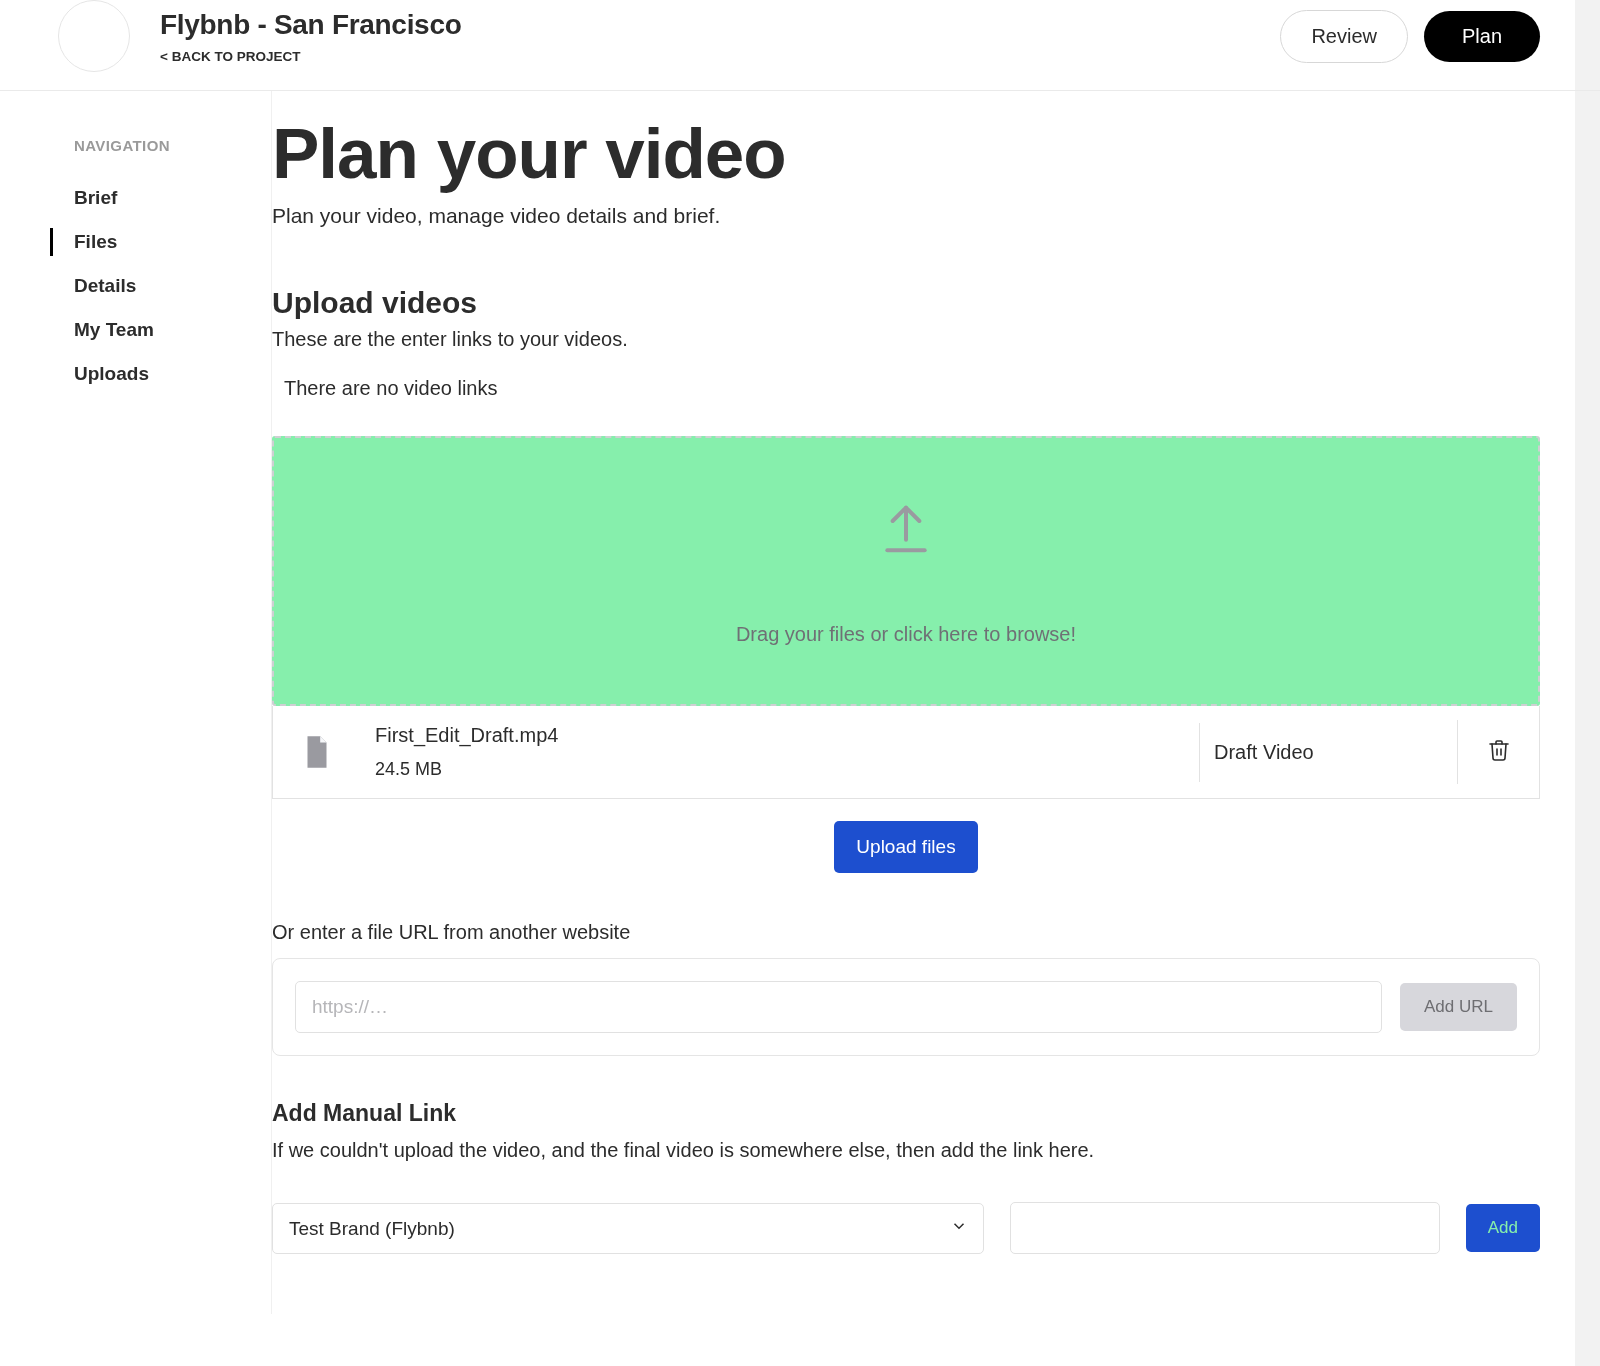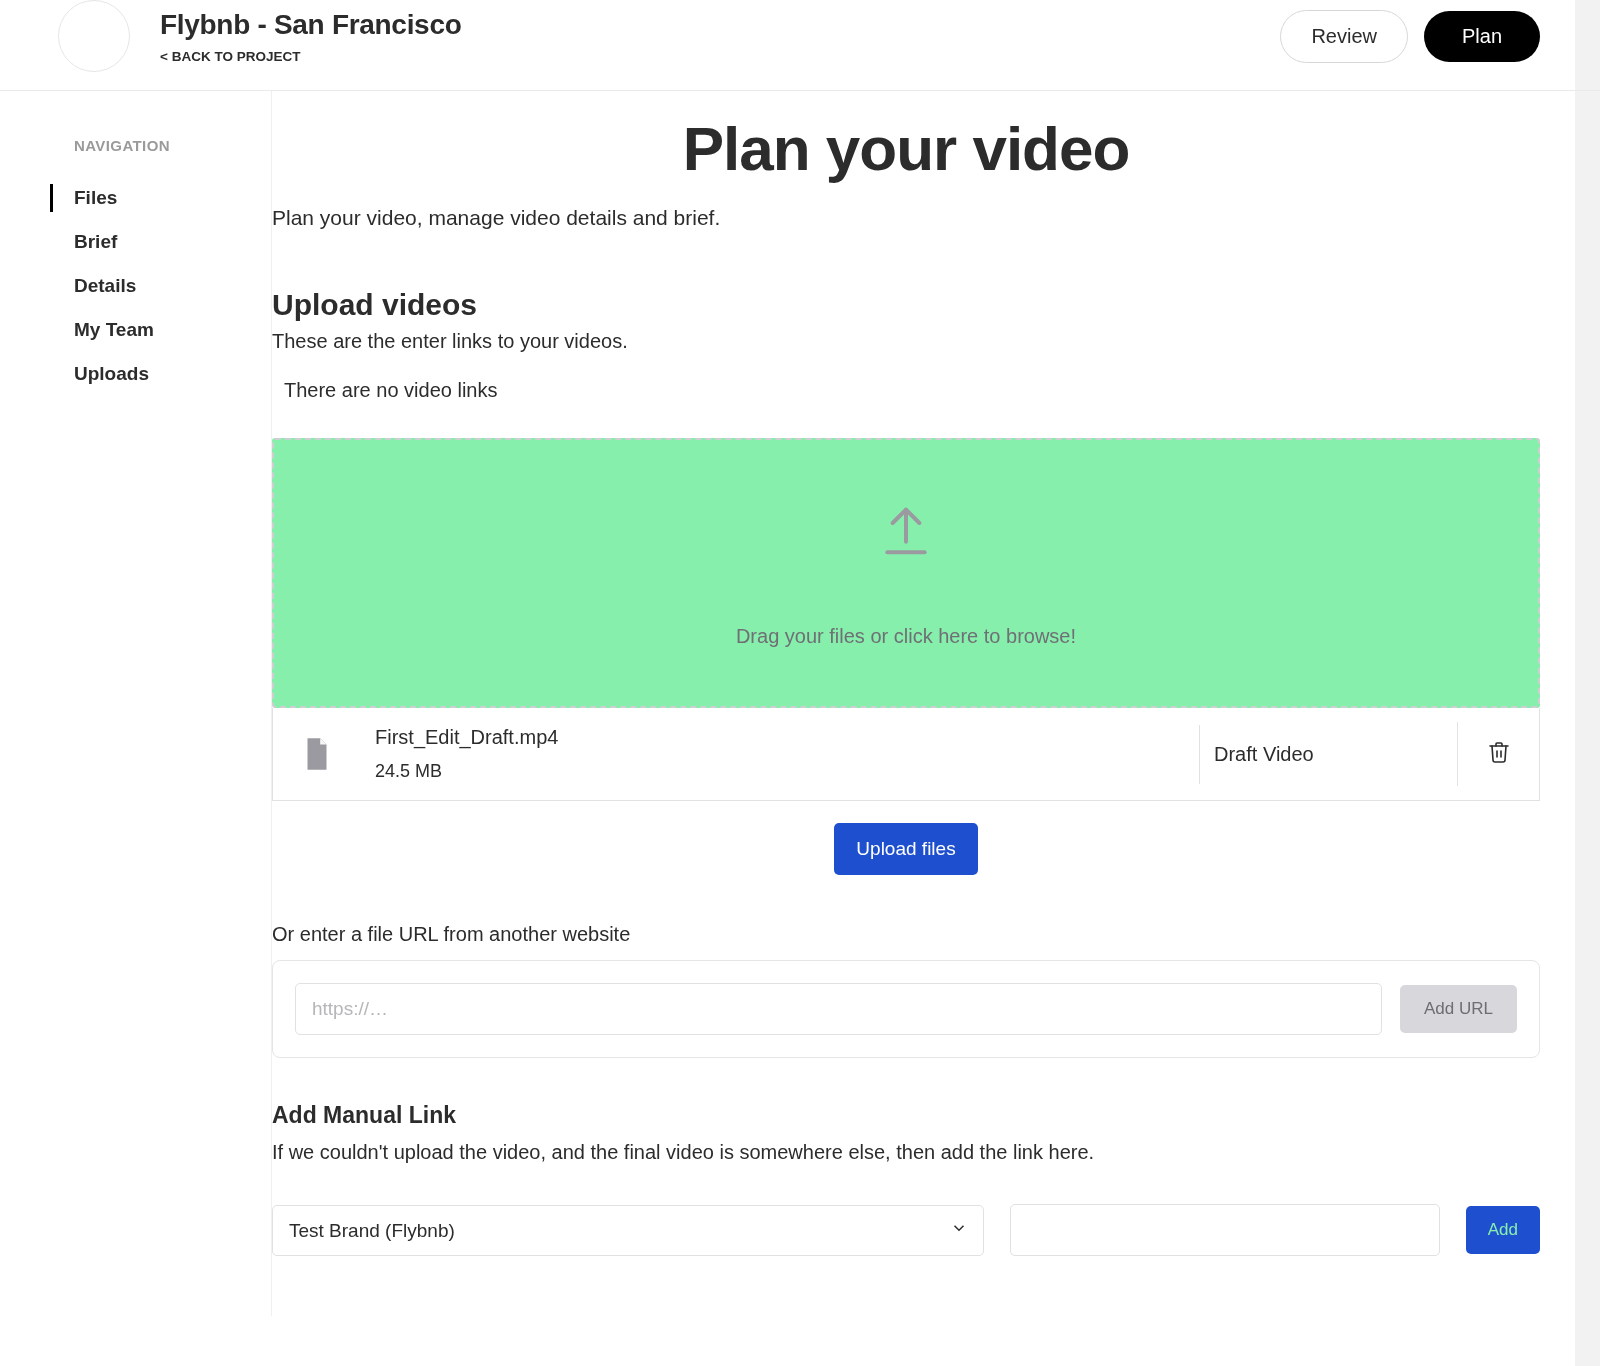--- a/index.html
+++ b/index.html
@@ -63,21 +63,21 @@
   .nav-item.active::before {
     content:""; position:absolute; left:0; top:8px; bottom:8px;
     width:3px; background:#000;
   }
 
   .main {
     flex:1; padding:22px 60px 60px 0; 
   }
   .main-inner { max-width:1276px; }
 
-  h1.page-title { font-size:62px; font-weight:800; letter-spacing:-1px; margin-bottom:22px;text-align:center; }
+  h1.page-title { font-size:71px; font-weight:800; letter-spacing:-1px; margin-bottom:10px; }
   .page-subtitle { font-size:21px; color:#2c2c2c; margin-bottom:58px; }
 
   h2.section-title { font-size:30px; font-weight:700; margin-bottom:8px; }
   .section-sub { font-size:20px; color:#2c2c2c; margin-bottom:26px; }
 
   .empty-msg { font-size:20px; color:#2c2c2c; margin:0 0 36px 12px; }
 
   
   .dropzone {
     border:2px dashed #cfcfd3; background:#86efac;
@@ -170,22 +170,22 @@
     <button class="btn-dark">Plan</button>
   </div>
 </div>
 
 <div class="body-row">
 
   <aside class="sidebar">
     <div class="sidebar-inner">
       <div class="nav-heading">NAVIGATION</div>
       <ul class="nav-list">
+        <li class="nav-item"><span>Brief</span></li>
         <li class="nav-item active"><span>Files</span></li>
-        <li class="nav-item"><span>Brief</span></li>
         <li class="nav-item"><span>Details</span></li>
         <li class="nav-item"><span>My Team</span></li>
         <li class="nav-item"><span>Uploads</span></li>
       </ul>
     </div>
   </aside>
 
   <main class="main">
     <div class="main-inner">
 

